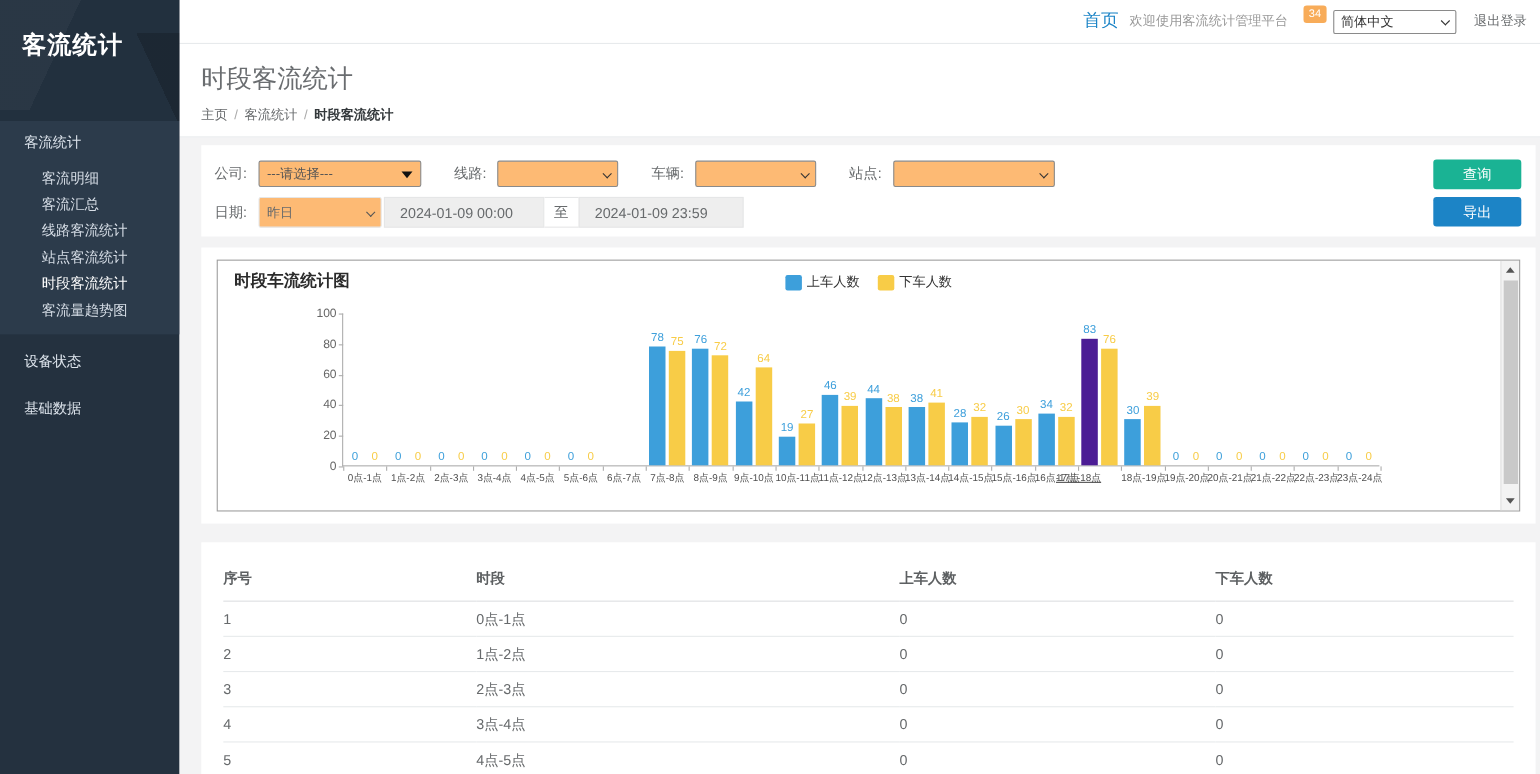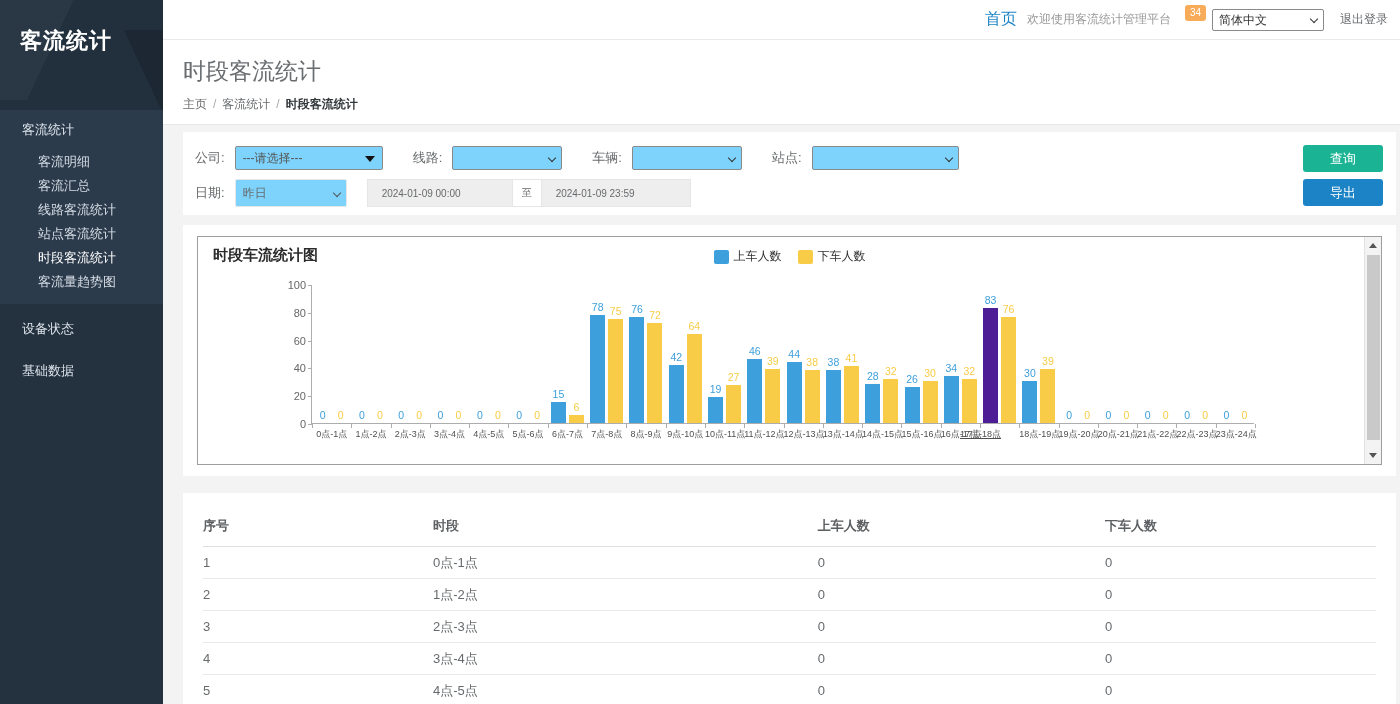--- a/index.html
+++ b/index.html
@@ -45,29 +45,29 @@
   .breadcrumb .crumb { cursor:pointer; }
   .breadcrumb .crumb:last-child { font-weight:bold; color:#33383b; cursor:default; }
   .breadcrumb .sep { color:#aaa; margin:0 6px; }
 
   .wrapper { padding:7px 4px 0 20px; }
 
   
   .filter-panel { position:relative; background:#fff; height:83px; padding:12px 0 0 12px; }
   .f-row { display:flex; align-items:center; height:28px; margin-bottom:7px; }
   .f-label { color:#676a6c; font-size:13px; margin-right:10px; white-space:nowrap; }
-  .sel { position:relative; height:24px; border:1px solid #8a8a8a; border-radius:2px; background:#7dd3fc;
+  .sel { position:relative; height:24px; border:1px solid #8a8a8a; border-radius:2px; background:#fdba74;
     font-size:12px; color:#555; line-height:22px; padding:0 20px 0 7px; cursor:pointer; }
   .sel .tri { position:absolute; right:7px; top:9px; width:0; height:0; border-left:5px solid transparent; border-right:5px solid transparent; border-top:6px solid #111; }
   .sel .chev { top:8px; }
   .w148 { width:148px; } .w110 { width:110px; } .w147 { width:147px; } .w112 { width:112px; }
   .gap { margin-left:30px; }
   .sel-light { border:1px solid #e5e6e7; height:28px; line-height:26px; color:#676a6c; }
   .sel-light .chev { top:10px; border-color:#555; }
-  .date-group { display:flex; align-items:stretch; height:28px; margin-left:20px; font-size:10px; color:#676a6c; }
+  .date-group { display:flex; align-items:stretch; height:28px; margin-left:2px; font-size:13px; color:#676a6c; }
   .date-box { background:#eeeeee; border:1px solid #e5e6e7; display:flex; align-items:center; padding:0 14px; width:146px; }
   .date-to { width:150px; }
   .date-sep { background:#fff; border-top:1px solid #e5e6e7; border-bottom:1px solid #e5e6e7; display:flex; align-items:center; padding:0 9px; }
   .btn-col { position:absolute; right:13px; top:13px; display:flex; flex-direction:column; gap:7px; }
   .btn { width:80px; height:27px; border:none; border-radius:3px; color:#fff; font-size:13px; cursor:pointer; font-family:inherit; }
   .btn-query { background:#1ab394; }
   .btn-export { background:#1c84c6; }
 
   
   .chart-panel { margin-top:10px; background:#fff; padding:11px 14px; }
@@ -285,28 +285,20 @@
               <div class="x-lab" style="left: 157.167px; width: 39.2917px;">4点-5点</div>
               <div class="bar-group" style="left: 196.458px; width: 39.2917px;">
                 <div class="bar" style="height: 0px; background: transparent;">
                   <span class="bar-label" style="color: rgb(61, 159, 219);">0</span>
                 </div>
                 <div class="bar" style="height: 0px; background: transparent;">
                   <span class="bar-label" style="color: rgb(248, 204, 71);">0</span>
                 </div>
               </div>
               <div class="x-lab" style="left: 196.458px; width: 39.2917px;">5点-6点</div>
-              <div class="bar-group" style="left: 235.75px; width: 39.2917px;">
-                <div class="bar" style="height: 20.85px; background: rgb(61, 159, 219);">
-                  <span class="bar-label" style="color: rgb(61, 159, 219);">15</span>
-                </div>
-                <div class="bar" style="height: 8.34px; background: rgb(248, 204, 71);">
-                  <span class="bar-label" style="color: rgb(248, 204, 71);">6</span>
-                </div>
-              </div>
               <div class="x-lab" style="left: 235.75px; width: 39.2917px;">6点-7点</div>
               <div class="bar-group" style="left: 275.042px; width: 39.2917px;">
                 <div class="bar" style="height: 108.42px; background: rgb(61, 159, 219);">
                   <span class="bar-label" style="color: rgb(61, 159, 219);">78</span>
                 </div>
                 <div class="bar" style="height: 104.25px; background: rgb(248, 204, 71);">
                   <span class="bar-label" style="color: rgb(248, 204, 71);">75</span>
                 </div>
               </div>
               <div class="x-lab" style="left: 275.042px; width: 39.2917px;">7点-8点</div>

